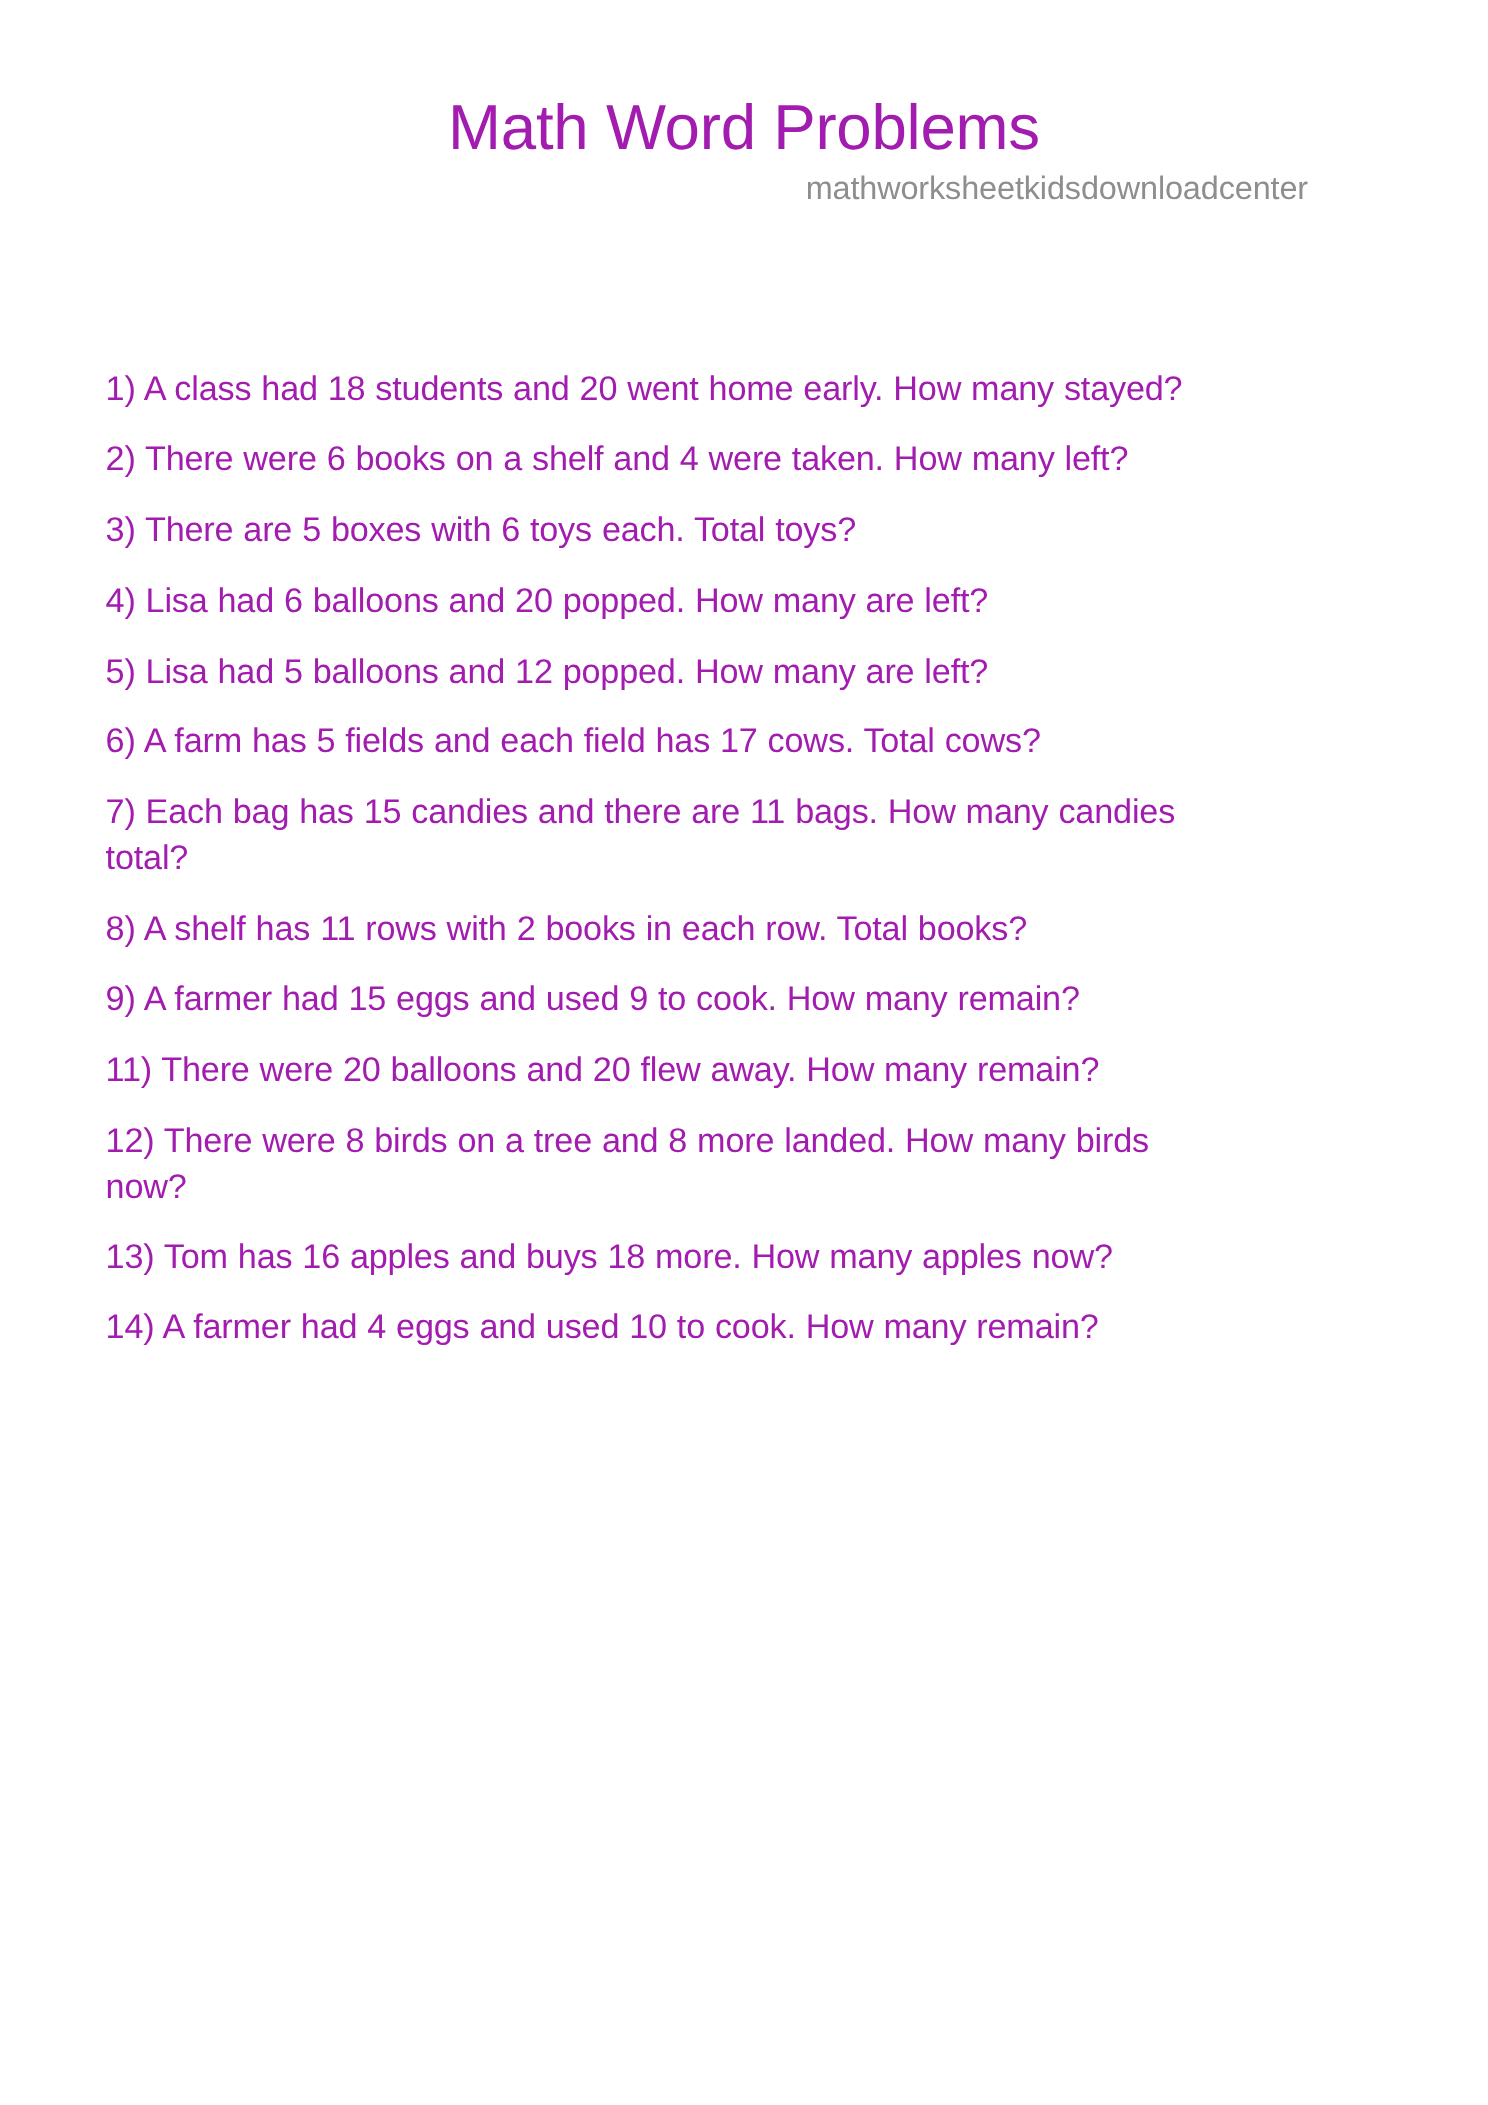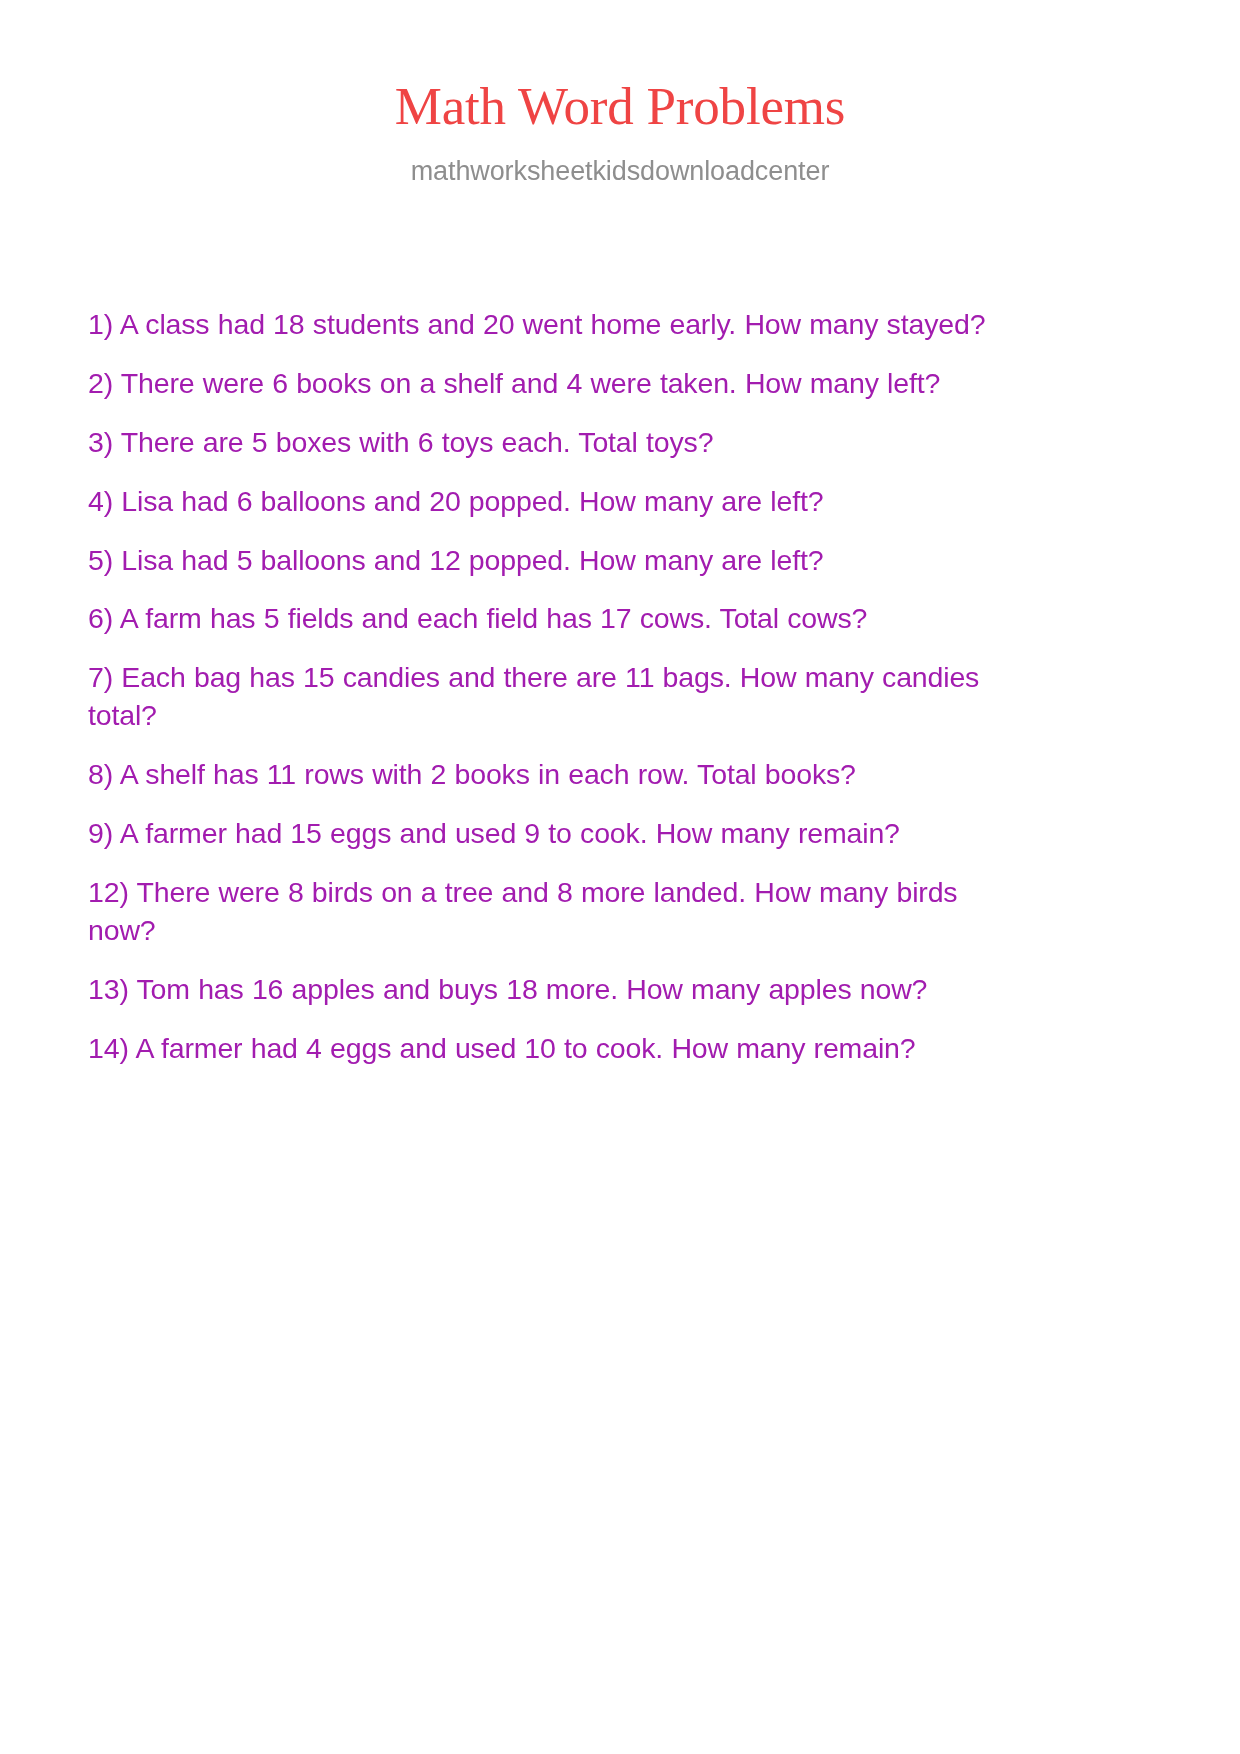--- a/index.html
+++ b/index.html
@@ -25,30 +25,29 @@
 
   
   .header {
     padding-top: 78px;
     text-align: center;
   }
   .doc-title {
     font-size: 53px;
     font-weight: 400;
     line-height: 1.08;
-    color: #ef4444;
+    color: #a21caf;
     letter-spacing: -0.2px;
     margin: 0;
     padding: 0;
-    font-family: Liberation Serif, serif;
   }
   .subtitle-row {
     width: 940px;
-    margin: 22px auto 0 auto;
-    text-align: center;
+    margin: 8px auto 0 auto;
+    text-align: right;
     padding-right: 0px;
   }
   .doc-subtitle {
     font-size: 27px;
     font-weight: 400;
     color: #8e8e8e;
     line-height: 1.1;
     letter-spacing: -0.1px;
   }
 
@@ -90,18 +89,19 @@
   <ol class="problems">
     <li class="problem">1) A class had 18 students and 20 went home early. How many stayed?</li>
     <li class="problem">2) There were 6 books on a shelf and 4 were taken. How many left?</li>
     <li class="problem">3) There are 5 boxes with 6 toys each. Total toys?</li>
     <li class="problem">4) Lisa had 6 balloons and 20 popped. How many are left?</li>
     <li class="problem">5) Lisa had 5 balloons and 12 popped. How many are left?</li>
     <li class="problem">6) A farm has 5 fields and each field has 17 cows. Total cows?</li>
     <li class="problem">7) Each bag has 15 candies and there are 11 bags. How many candies total?</li>
     <li class="problem">8) A shelf has 11 rows with 2 books in each row. Total books?</li>
     <li class="problem">9) A farmer had 15 eggs and used 9 to cook. How many remain?</li>
+    <li class="problem">11) There were 20 balloons and 20 flew away. How many remain?</li>
     <li class="problem">12) There were 8 birds on a tree and 8 more landed. How many birds now?</li>
     <li class="problem">13) Tom has 16 apples and buys 18 more. How many apples now?</li>
     <li class="problem">14) A farmer had 4 eggs and used 10 to cook. How many remain?</li>
   </ol>
 
 </div>
 
 </body></html>

